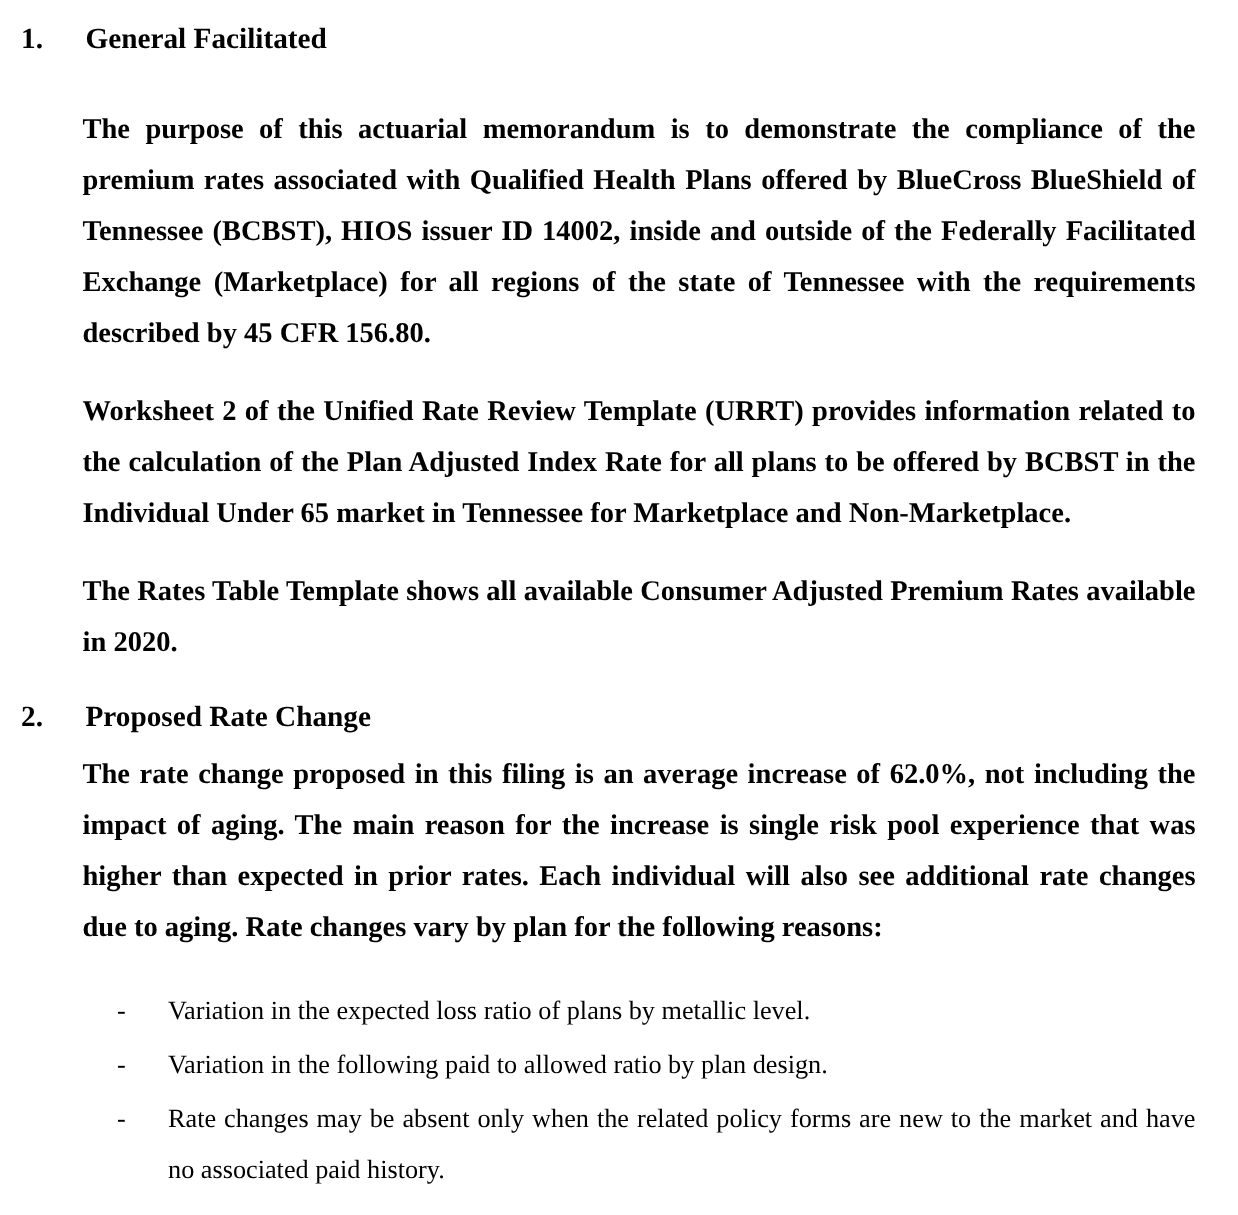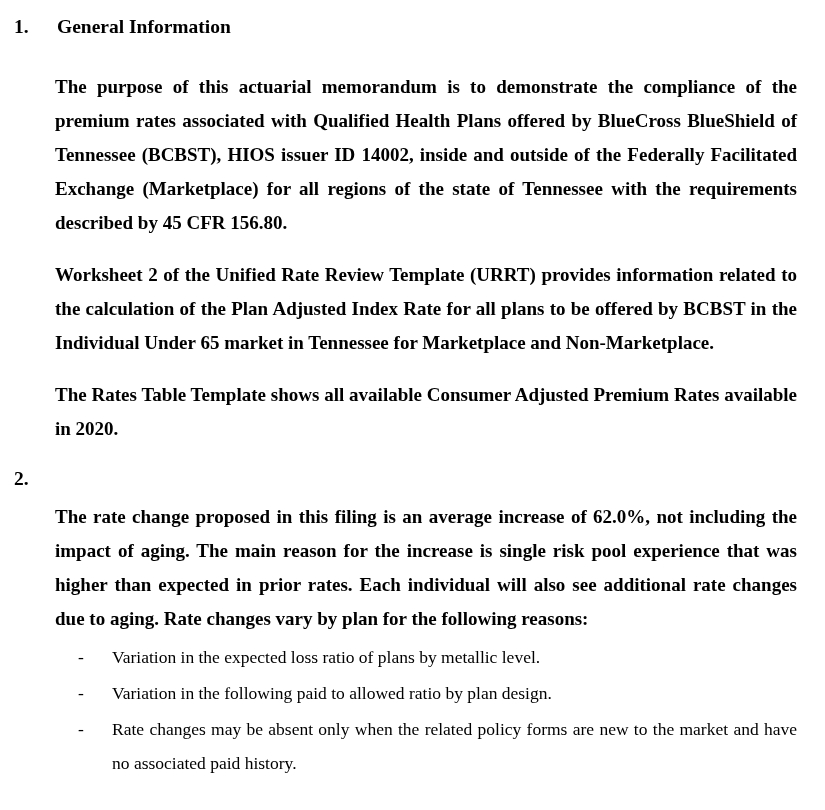--- a/index.html
+++ b/index.html
@@ -39,21 +39,21 @@
     margin-bottom: 8px;
   }
   .para {
     margin: 0 28px 18px 55px;
     font-size: 19px;
     line-height: 34px;
     text-align: justify;
     font-weight: bold;
   }
   .section-2 .para {
-    margin-bottom: 4px;
+    margin-bottom: 20px;
   }
   .bullet-list {
     margin: 0 28px 0 78px;
   }
   .bullet {
     display: flex;
     margin-bottom: 2px;
     font-size: 17.5px;
     line-height: 34px;
   }
@@ -67,30 +67,31 @@
   }
 </style>
 </head>
 <body>
 
 <div class="page">
 
   <section class="section-1">
     <div class="sec-heading">
       <span class="num">1.</span>
-      <span class="title">General Information</span>
+      <span class="title">General Facilitated</span>
     </div>
     <p class="para">The purpose of this actuarial memorandum is to demonstrate the compliance of the premium rates associated with Qualified Health Plans offered by BlueCross BlueShield of Tennessee (BCBST), HIOS issuer ID 14002, inside and outside of the Federally Facilitated Exchange (Marketplace) for all regions of the state of Tennessee with the requirements described by 45 CFR 156.80.</p>
     <p class="para">Worksheet 2 of the Unified Rate Review Template (URRT) provides information related to the calculation of the Plan Adjusted Index Rate for all plans to be offered by BCBST in the Individual Under 65 market in Tennessee for Marketplace and Non-Marketplace.</p>
     <p class="para">The Rates Table Template shows all available Consumer Adjusted Premium Rates available in 2020.</p>
   </section>
 
   <section class="section-2">
     <div class="sec-heading">
       <span class="num">2.</span>
+      <span class="title">Proposed Rate Change</span>
     </div>
     <p class="para">The rate change proposed in this filing is an average increase of 62.0%, not including the impact of aging.  The main reason for the increase is single risk pool experience that was higher than expected in prior rates.  Each individual will also see additional rate changes due to aging. Rate changes vary by plan for the following reasons:</p>
     <div class="bullet-list">
       <div class="bullet">
         <span class="dash">-</span>
         <span class="btext">Variation in the expected loss ratio of plans by metallic level.</span>
       </div>
       <div class="bullet">
         <span class="dash">-</span>
         <span class="btext">Variation in the following paid to allowed ratio by plan design.</span>

